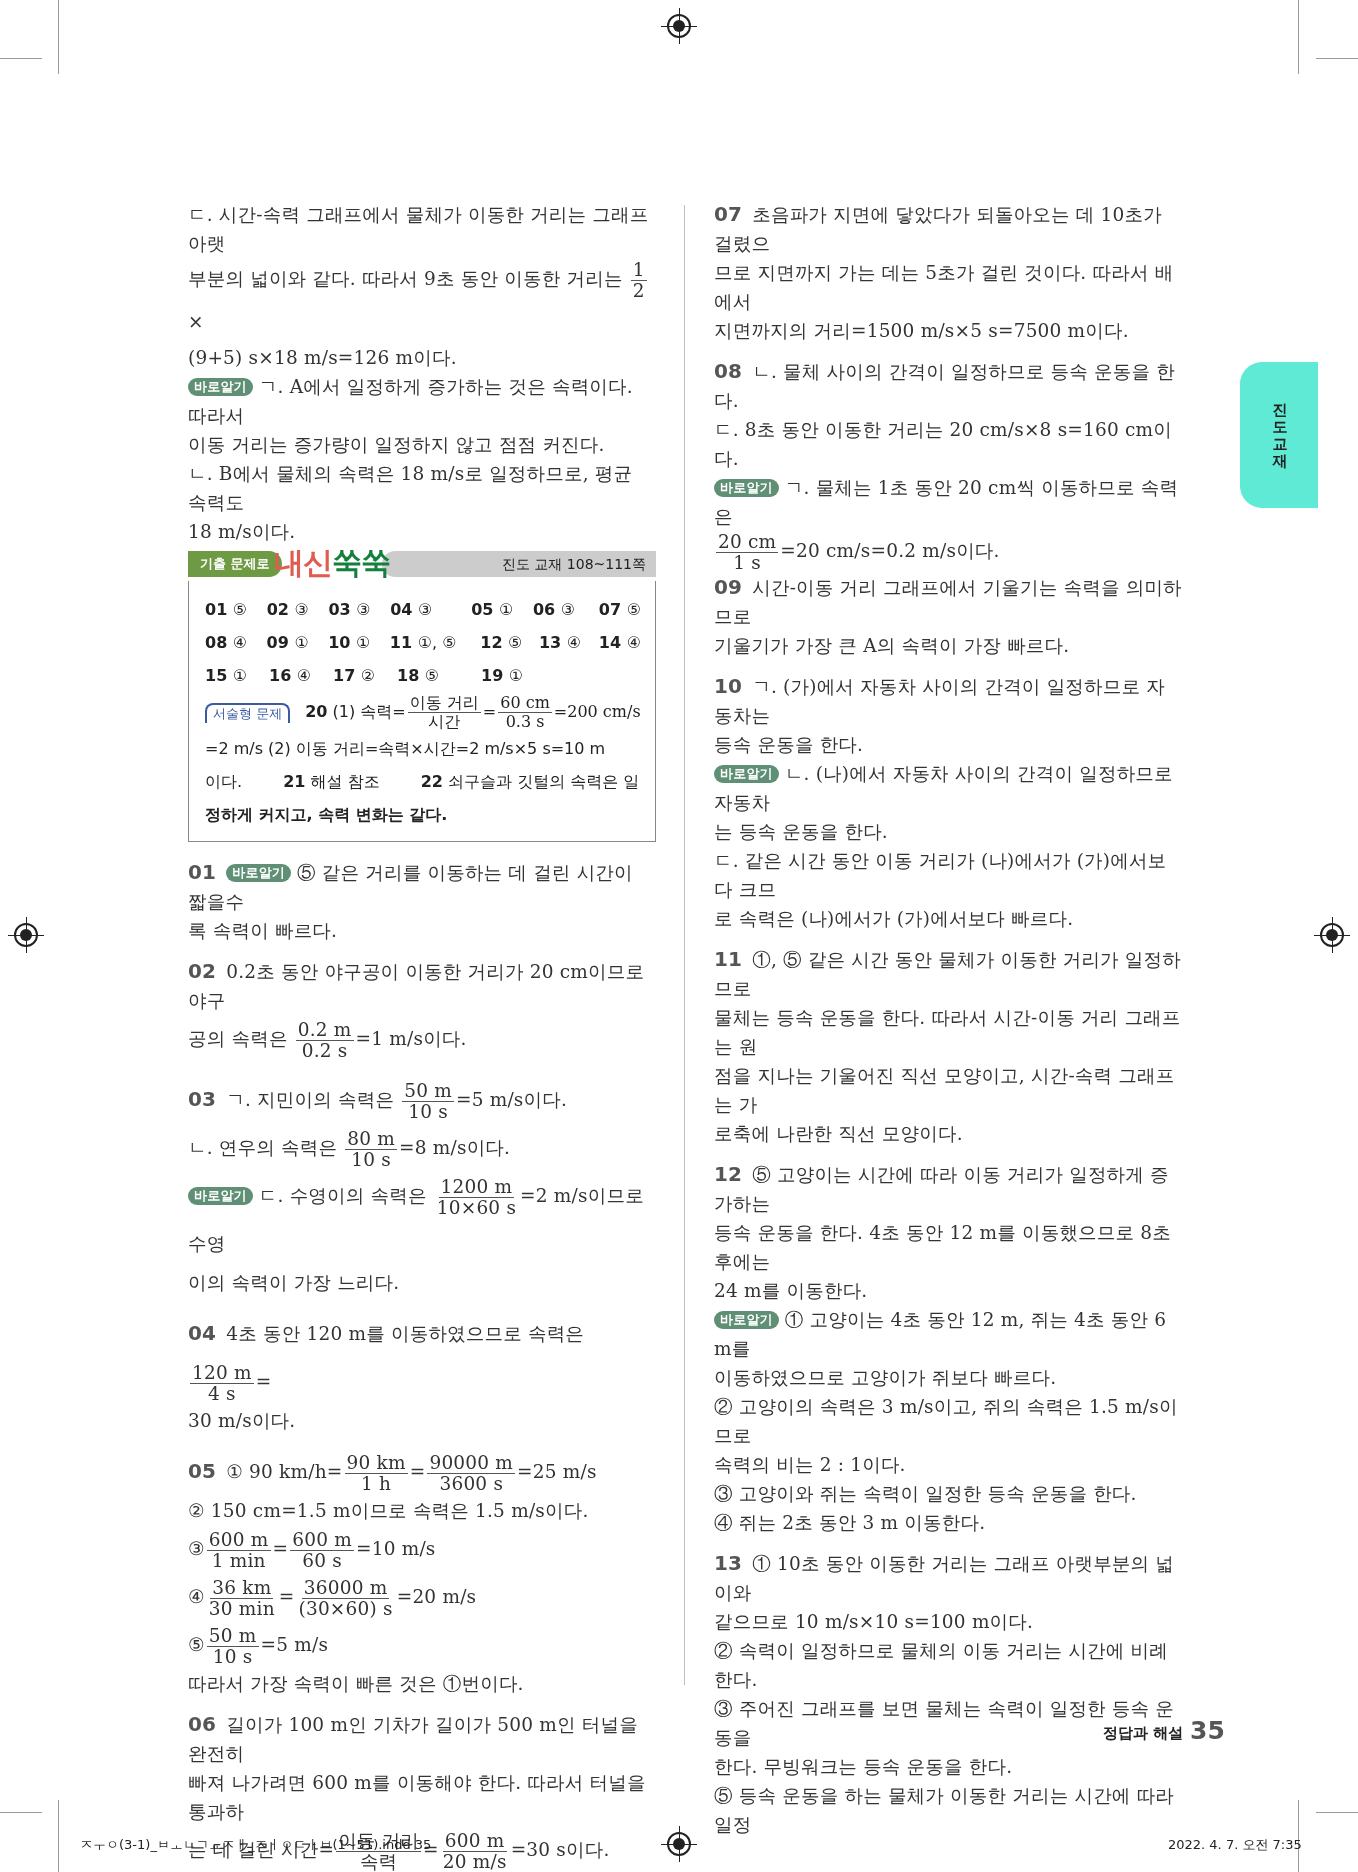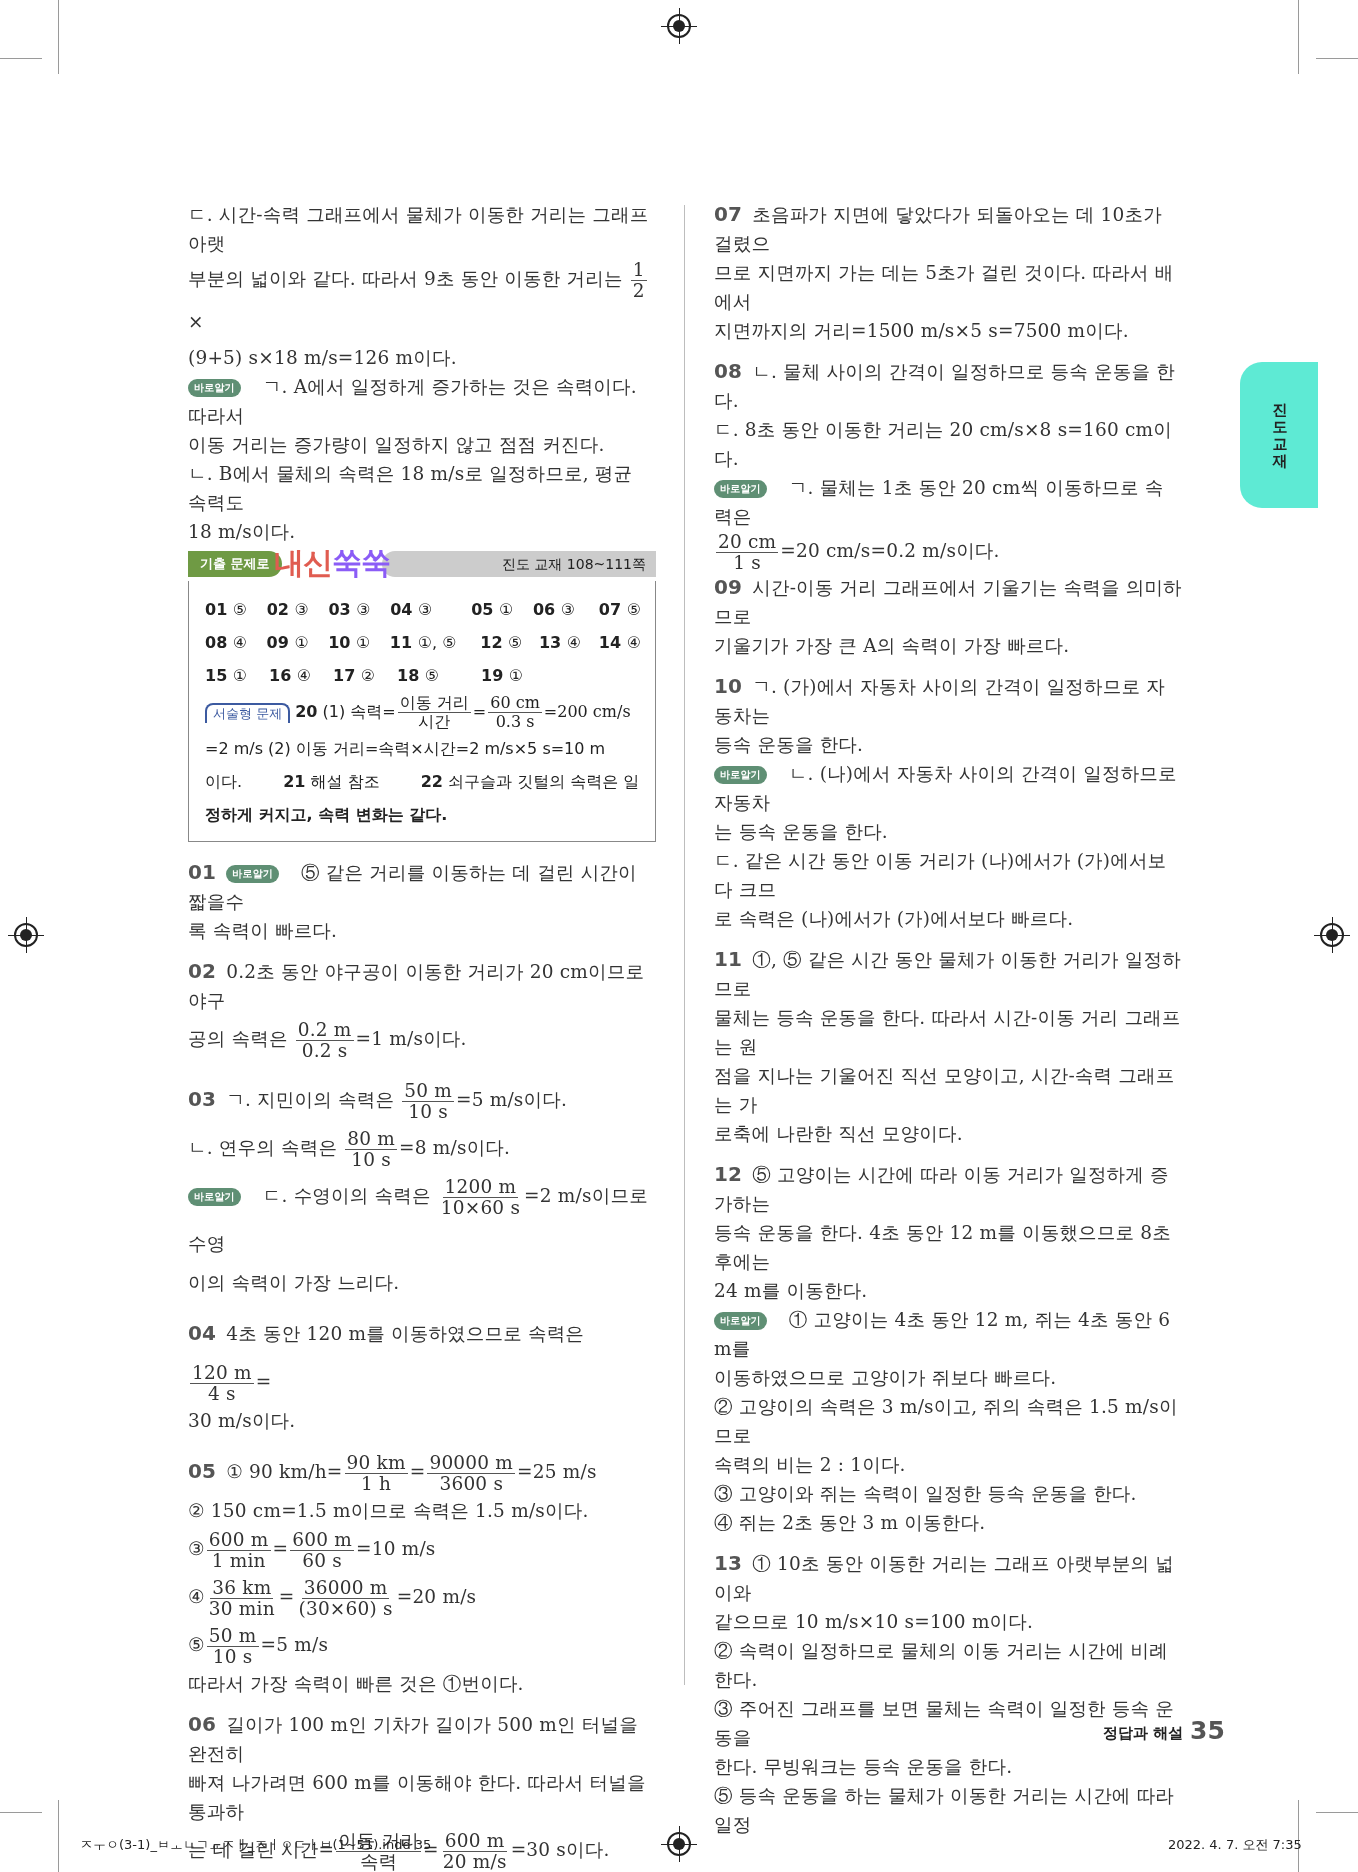--- a/index.html
+++ b/index.html
@@ -12,38 +12,38 @@
   .reg .v { position: absolute; left: 10px; top: -8px; width: 1px; height: 36px; background: #222; }
 
   .col { position: absolute; font-size: 18.5px; line-height: 29px; letter-spacing: 0.2px; }
   .col-left { left: 188px; top: 200px; width: 468px; }
   .col-right { left: 714px; top: 200px; width: 468px; }
   .divider { position: absolute; left: 684px; top: 205px; width: 1px; height: 1480px; background: #bdbdbd; }
 
   .p { margin: 0; }
   .gap { height: 12px; }
   .num { font-family: "DejaVu Sans", sans-serif; font-weight: bold; font-size: 20px; color: #555; margin-right: 10px; }
-  .badge { display: inline-block; background: #5f8f74; color: #fff; font-family: "DejaVu Sans", sans-serif; font-size: 10px; line-height: 18px; padding: 0 6px; border-radius: 9px; vertical-align: 2px; margin-right: 22px; font-weight: bold; }
+  .badge { display: inline-block; background: #5f8f74; color: #fff; font-family: "DejaVu Sans", sans-serif; font-size: 13px; line-height: 18px; padding: 0 6px; border-radius: 9px; vertical-align: 2px; margin-right: 6px; font-weight: bold; }
   .frac { display: inline-flex; flex-direction: column; align-items: center; vertical-align: middle; line-height: 20px; margin: 0 2px; }
   .frac .n { border-bottom: 1px solid #555; padding: 0 2px; }
   .frac .d { padding: 0 2px; }
   .tall { line-height: 48px; }
 
   .box-wrap { position: absolute; left: 188px; top: 547px; width: 468px; }
   .box-head { position: relative; height: 34px; }
   .box-tag { position: absolute; left: 0; top: 4px; background: #6f9a44; color: #fff; font-family: "DejaVu Sans", sans-serif; font-size: 13px; font-weight: bold; height: 26px; line-height: 26px; padding: 0 12px; border-radius: 0 14px 14px 0; }
   .box-logo { position: absolute; left: 86px; top: -4px; font-family: "DejaVu Sans", sans-serif; font-weight: bold; font-size: 30px; letter-spacing: -1px; }
   .box-logo .a { color: #e05c50; }
-  .box-logo .b { color: #8b5cf6; }
+  .box-logo .b { color: #15803d; }
   .box-pill { position: absolute; left: 194px; top: 4px; right: 0; height: 26px; background: #cccccc; border-radius: 13px 0 0 13px; font-family: "DejaVu Sans", sans-serif; font-size: 14px; line-height: 26px; text-align: right; padding-right: 10px; color: #222; }
   .box-body { border: 1.5px solid #888; border-top: none; padding: 12px 14px 10px 16px; font-family: "DejaVu Sans", sans-serif; font-size: 16px; line-height: 33px; color: #222; }
   .ans-row { display: flex; gap: 0; }
   .ans { font-weight: bold; white-space: nowrap; }
   .ans .c { font-weight: normal; }
-  .essay-tag { display: inline-block; border: 2px solid #3c5aa0; border-bottom: none; border-radius: 8px 8px 0 0; color: #3c5aa0; font-size: 13px; line-height: 18px; padding: 0 6px; vertical-align: middle; }
+  .essay-tag { display: inline-block; border: 2px solid #3c5aa0; border-bottom: none; border-radius: 8px 8px 0 0; color: #3c5aa0; font-size: 13px; line-height: 18px; padding: 0 6px; margin-right: 10px; vertical-align: middle; }
   .box-body .frac { line-height: 18px; font-size: 16px; }
 
   .side-tab { position: absolute; left: 1240px; top: 362px; width: 78px; height: 146px; background: #5eead4; border-radius: 22px 0 0 22px; }
   .side-tab span { position: absolute; left: 30px; top: 40px; width: 20px; font-family: "DejaVu Sans", sans-serif; font-weight: bold; font-size: 15px; line-height: 17px; color: #222; text-align: center; }
 
   .footer-label { position: absolute; left: 1103px; top: 1724px; font-family: "DejaVu Sans", sans-serif; font-size: 15px; font-weight: bold; color: #222; }
   .footer-page { position: absolute; left: 1190px; top: 1716px; font-family: "DejaVu Sans", sans-serif; font-size: 25px; font-weight: bold; color: #555; }
   .slug-left { position: absolute; left: 80px; top: 1836px; font-family: "DejaVu Sans", sans-serif; font-size: 13px; color: #222; }
   .slug-right { position: absolute; left: 1168px; top: 1836px; font-family: "DejaVu Sans", sans-serif; font-size: 13px; color: #222; }
 </style>

